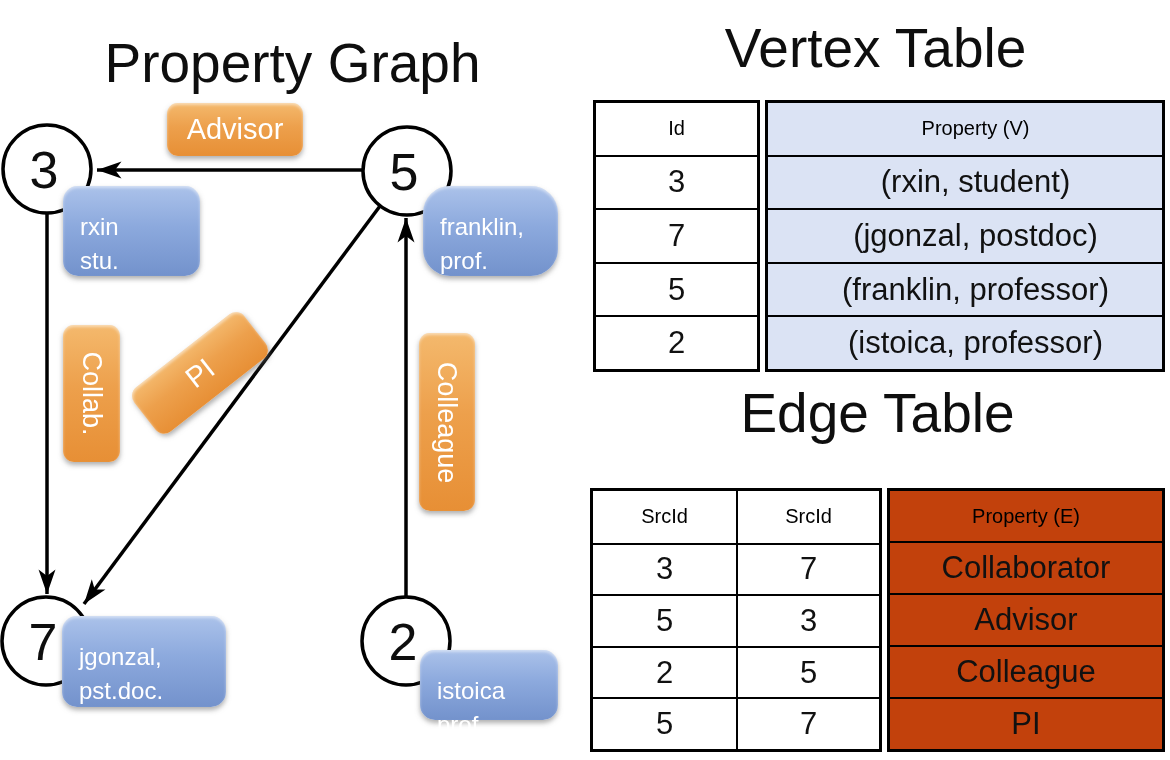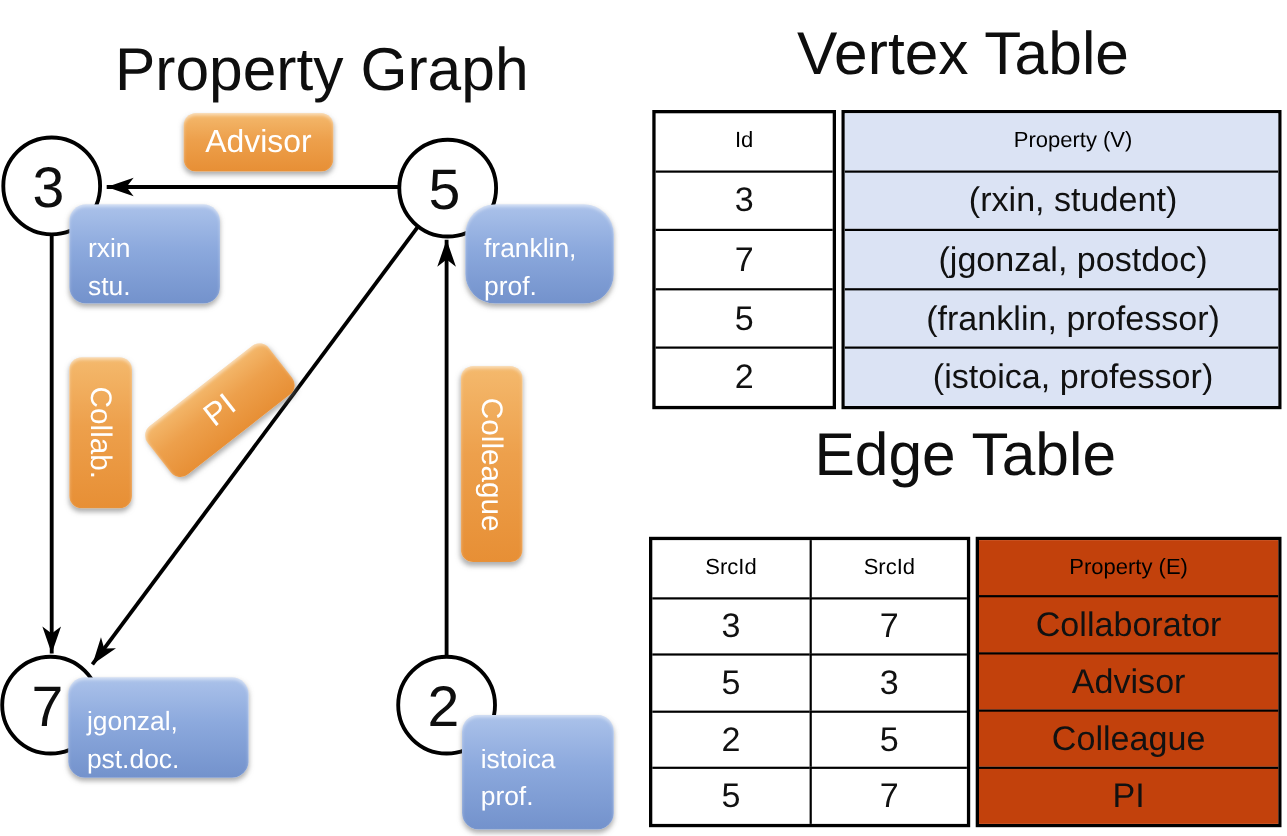--- a/index.html
+++ b/index.html
@@ -31,21 +31,21 @@
   .lbl-colleague{left:419px;top:333px;width:56px;height:178px;font-size:27px;}
 
   .vlabel{
     position:absolute;color:#fff;font-size:24px;line-height:1.42;
     padding:24px 0 0 17px;box-sizing:border-box;
   }
   .vlabel div{white-space:nowrap;}
   .vlabel-rxin{left:63px;top:186px;width:137px;height:90px;}
   .vlabel-franklin{left:423px;top:186px;width:135px;height:90px;border-radius:27px;}
   .vlabel-jgonzal{left:62px;top:616px;width:164px;height:91px;}
-  .vlabel-istoica{left:420px;top:650px;width:138px;height:104px;}
+  .vlabel-istoica{left:420px;top:650px;width:138px;height:70px;}
 
   .node-num{font-size:52px;fill:#0e0e0e;font-weight:300;}
 
   
   .ttable{position:absolute;display:flex;}
   #vertex-table{left:593px;top:100px;width:572px;height:272px;gap:5px;}
   #edge-table{left:590px;top:488px;width:575px;height:264px;gap:5px;}
   .tcol{border:3px solid #000;display:flex;flex-direction:column;box-sizing:border-box;background:#fff;}
   .tcol>div{flex:1;display:flex;align-items:center;justify-content:center;border-top:2px solid #000;}
   .tcol>div:first-child{border-top:none;}

